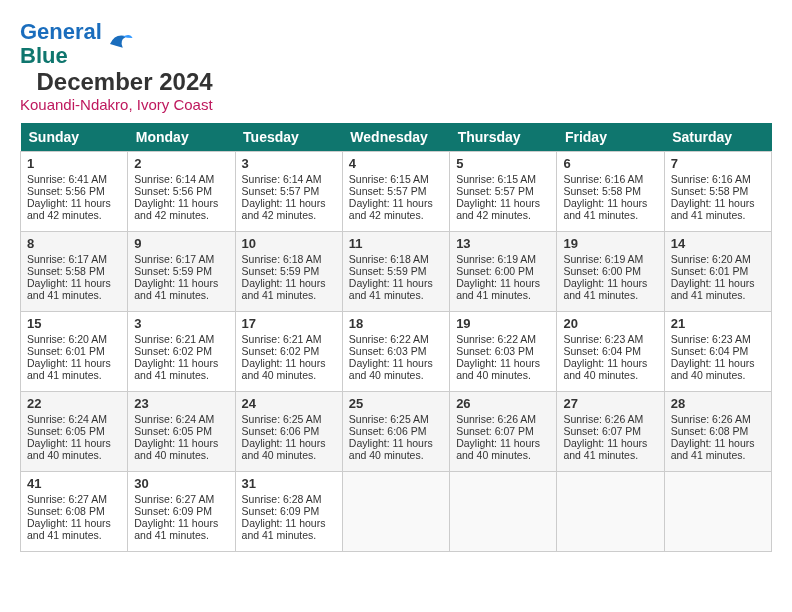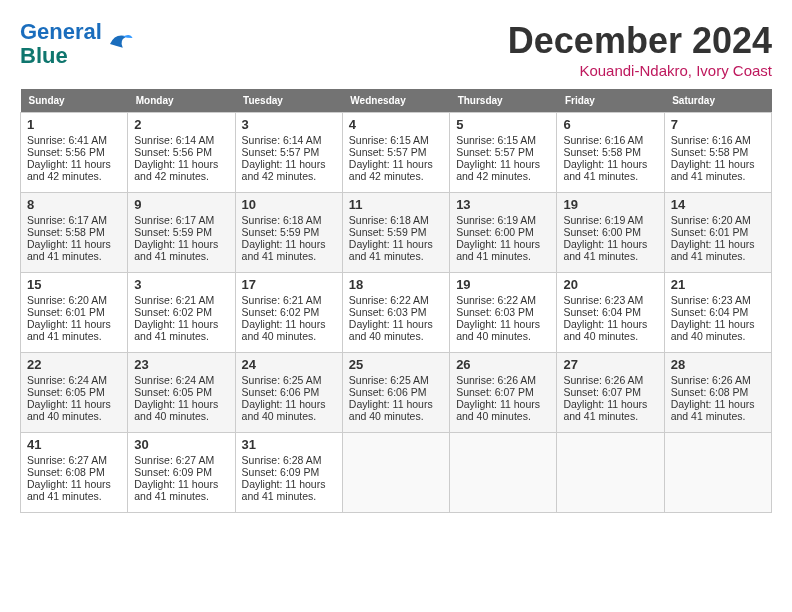--- a/index.html
+++ b/index.html
@@ -8,20 +8,21 @@
       background: #fff;
       width: 792px;
       min-height: 612px;
       padding: 20px;
     }
     .header {
       display: flex;
       justify-content: space-between;
       align-items: flex-start;
       margin-bottom: 10px;
+      flex-direction: column;
     }
     .logo {
       display: flex;
       align-items: center;
     }
     .logo-text {
       font-size: 22px;
       font-weight: bold;
       color: #333;
       line-height: 1.1;
@@ -31,38 +32,38 @@
     }
     .logo-bird {
       width: 30px;
       height: 30px;
       margin-left: 2px;
     }
     .title-block {
       text-align: right;
     }
     .month-title {
-      font-size: 36px;
+      font-size: 24px;
       font-weight: bold;
       color: #333;
     }
     .location {
       font-size: 15px;
       color: #be185d;
     }
     table {
       width: 100%;
       border-collapse: collapse;
     }
     th {
-      background-color: #737373;
+      background-color: #0f766e;
       color: white;
       text-align: left;
       padding: 6px 8px;
-      font-size: 10px;
+      font-size: 14px;
       font-weight: bold;
     }
     td {
       border: 1px solid #ccc;
       vertical-align: top;
       padding: 4px 6px;
       font-size: 10.5px;
       color: #333;
       width: 14.28%;
       height: 80px;

